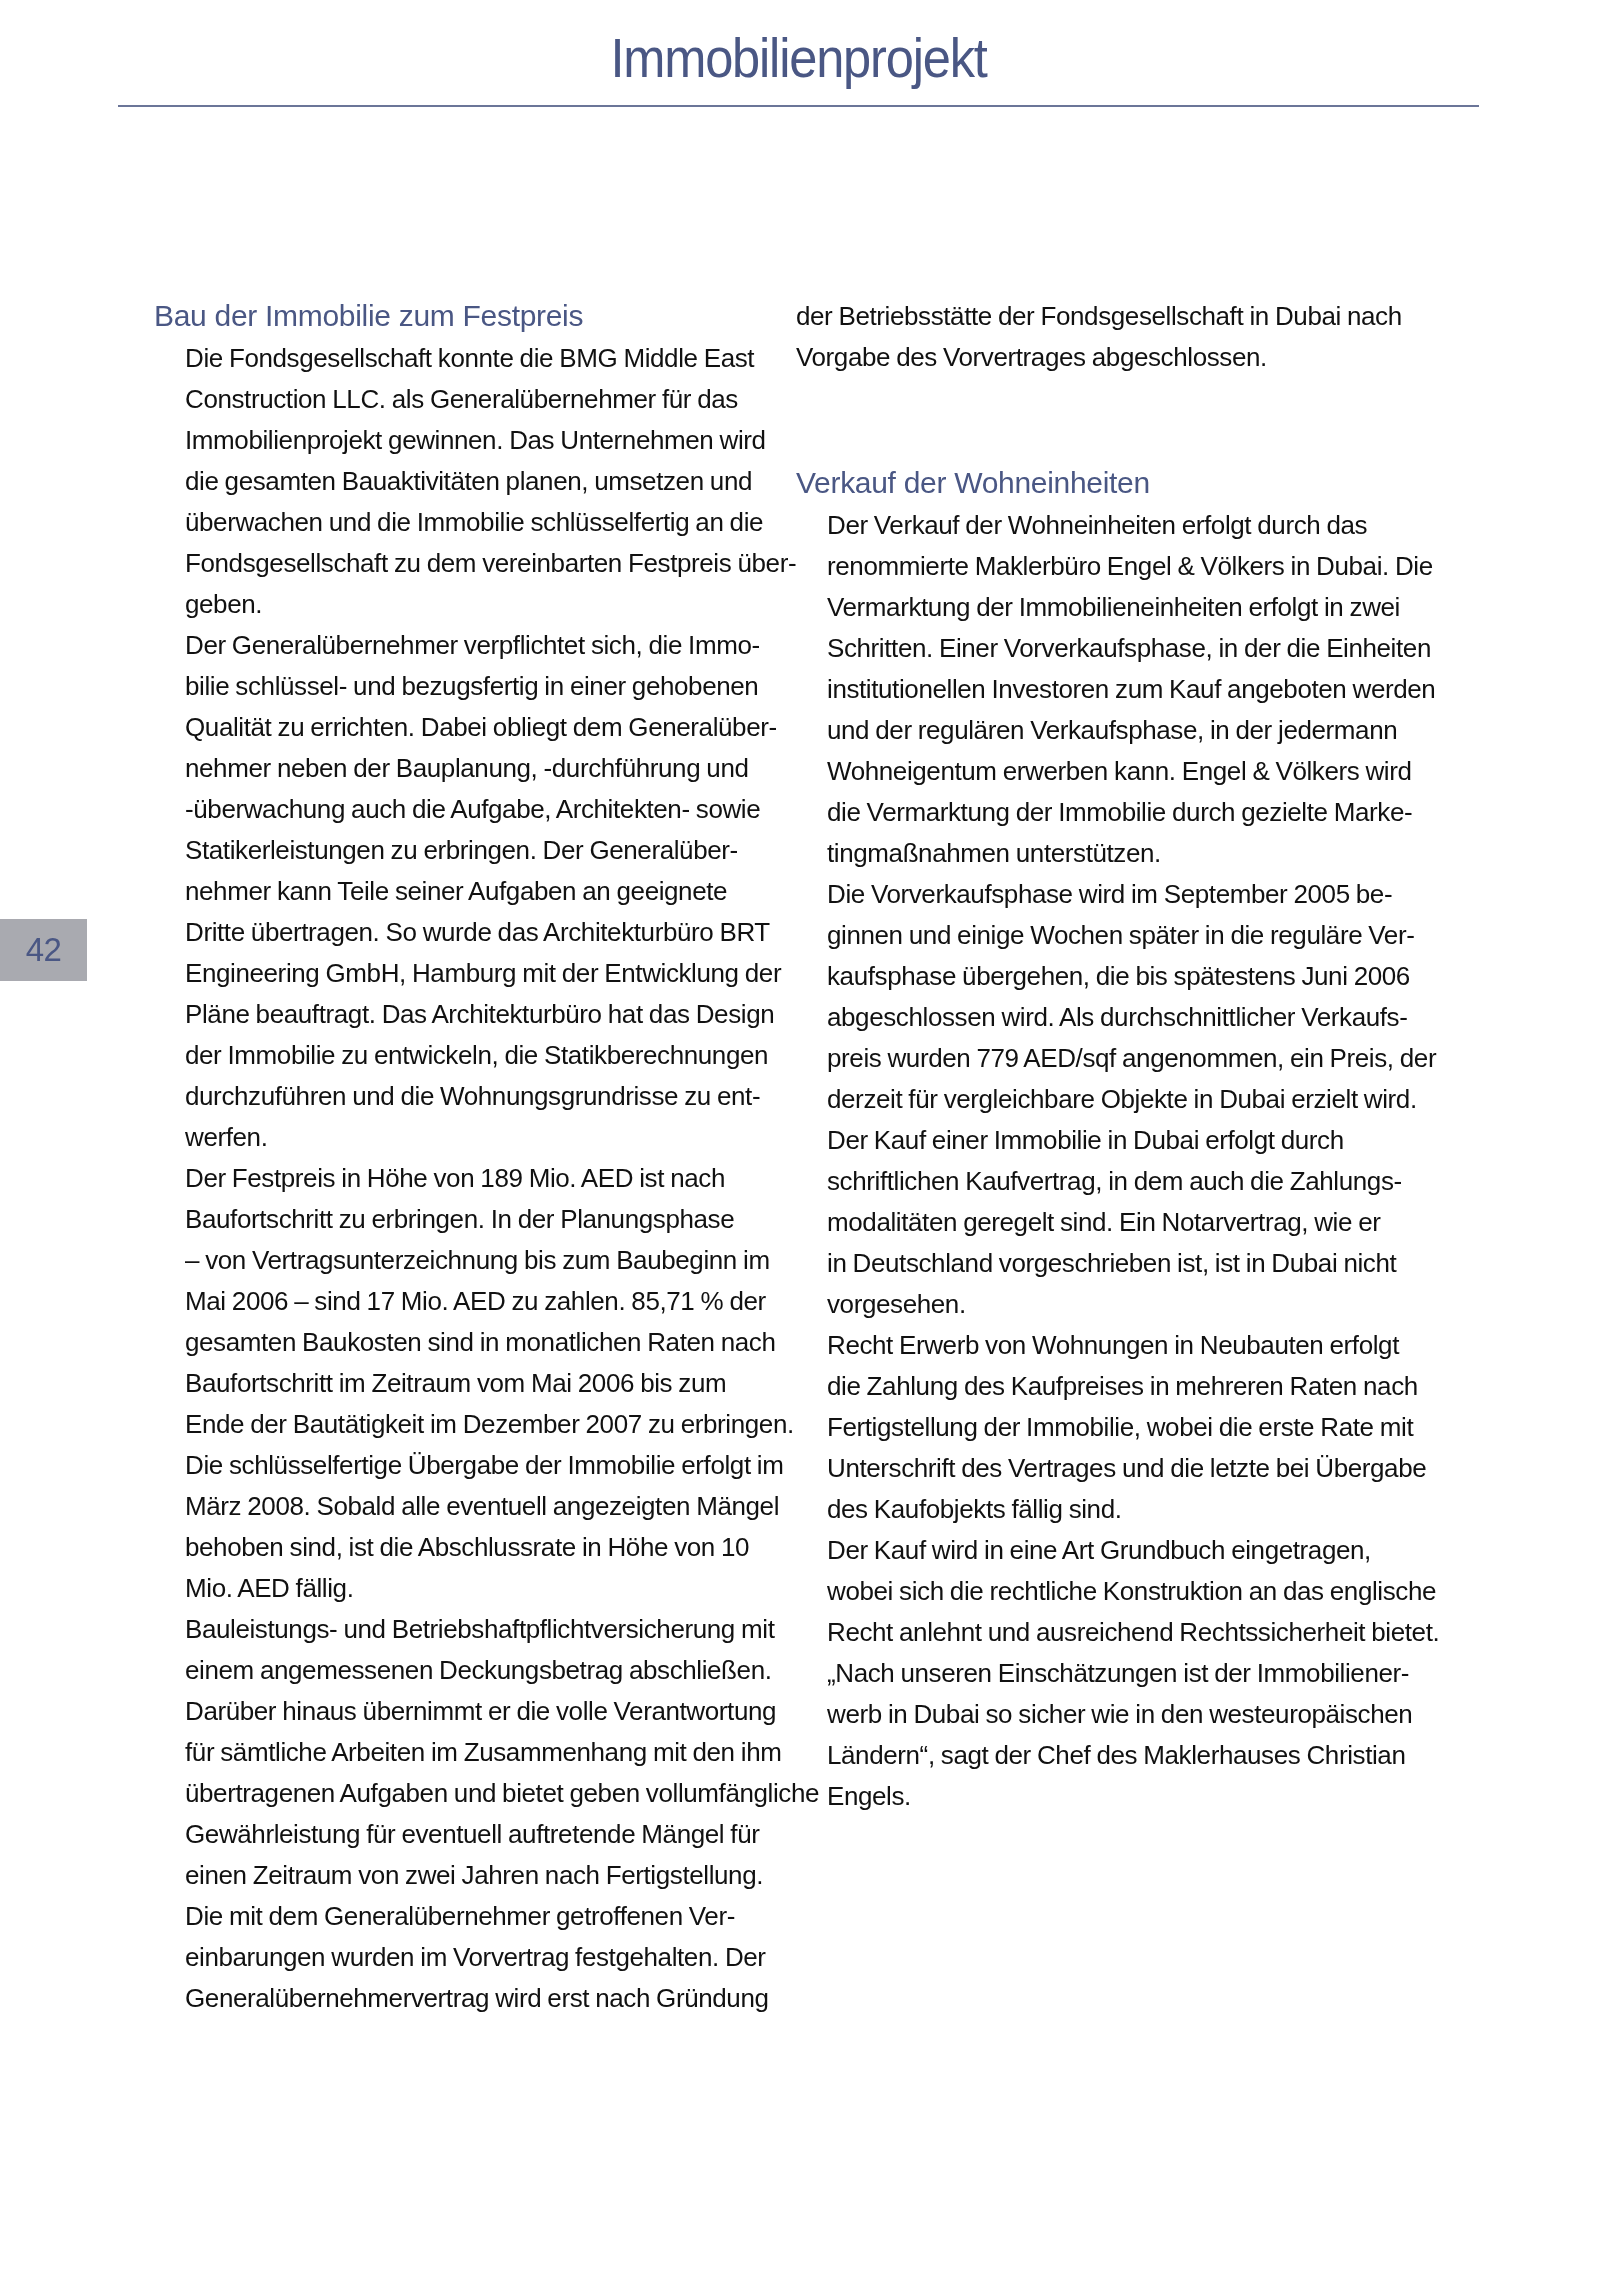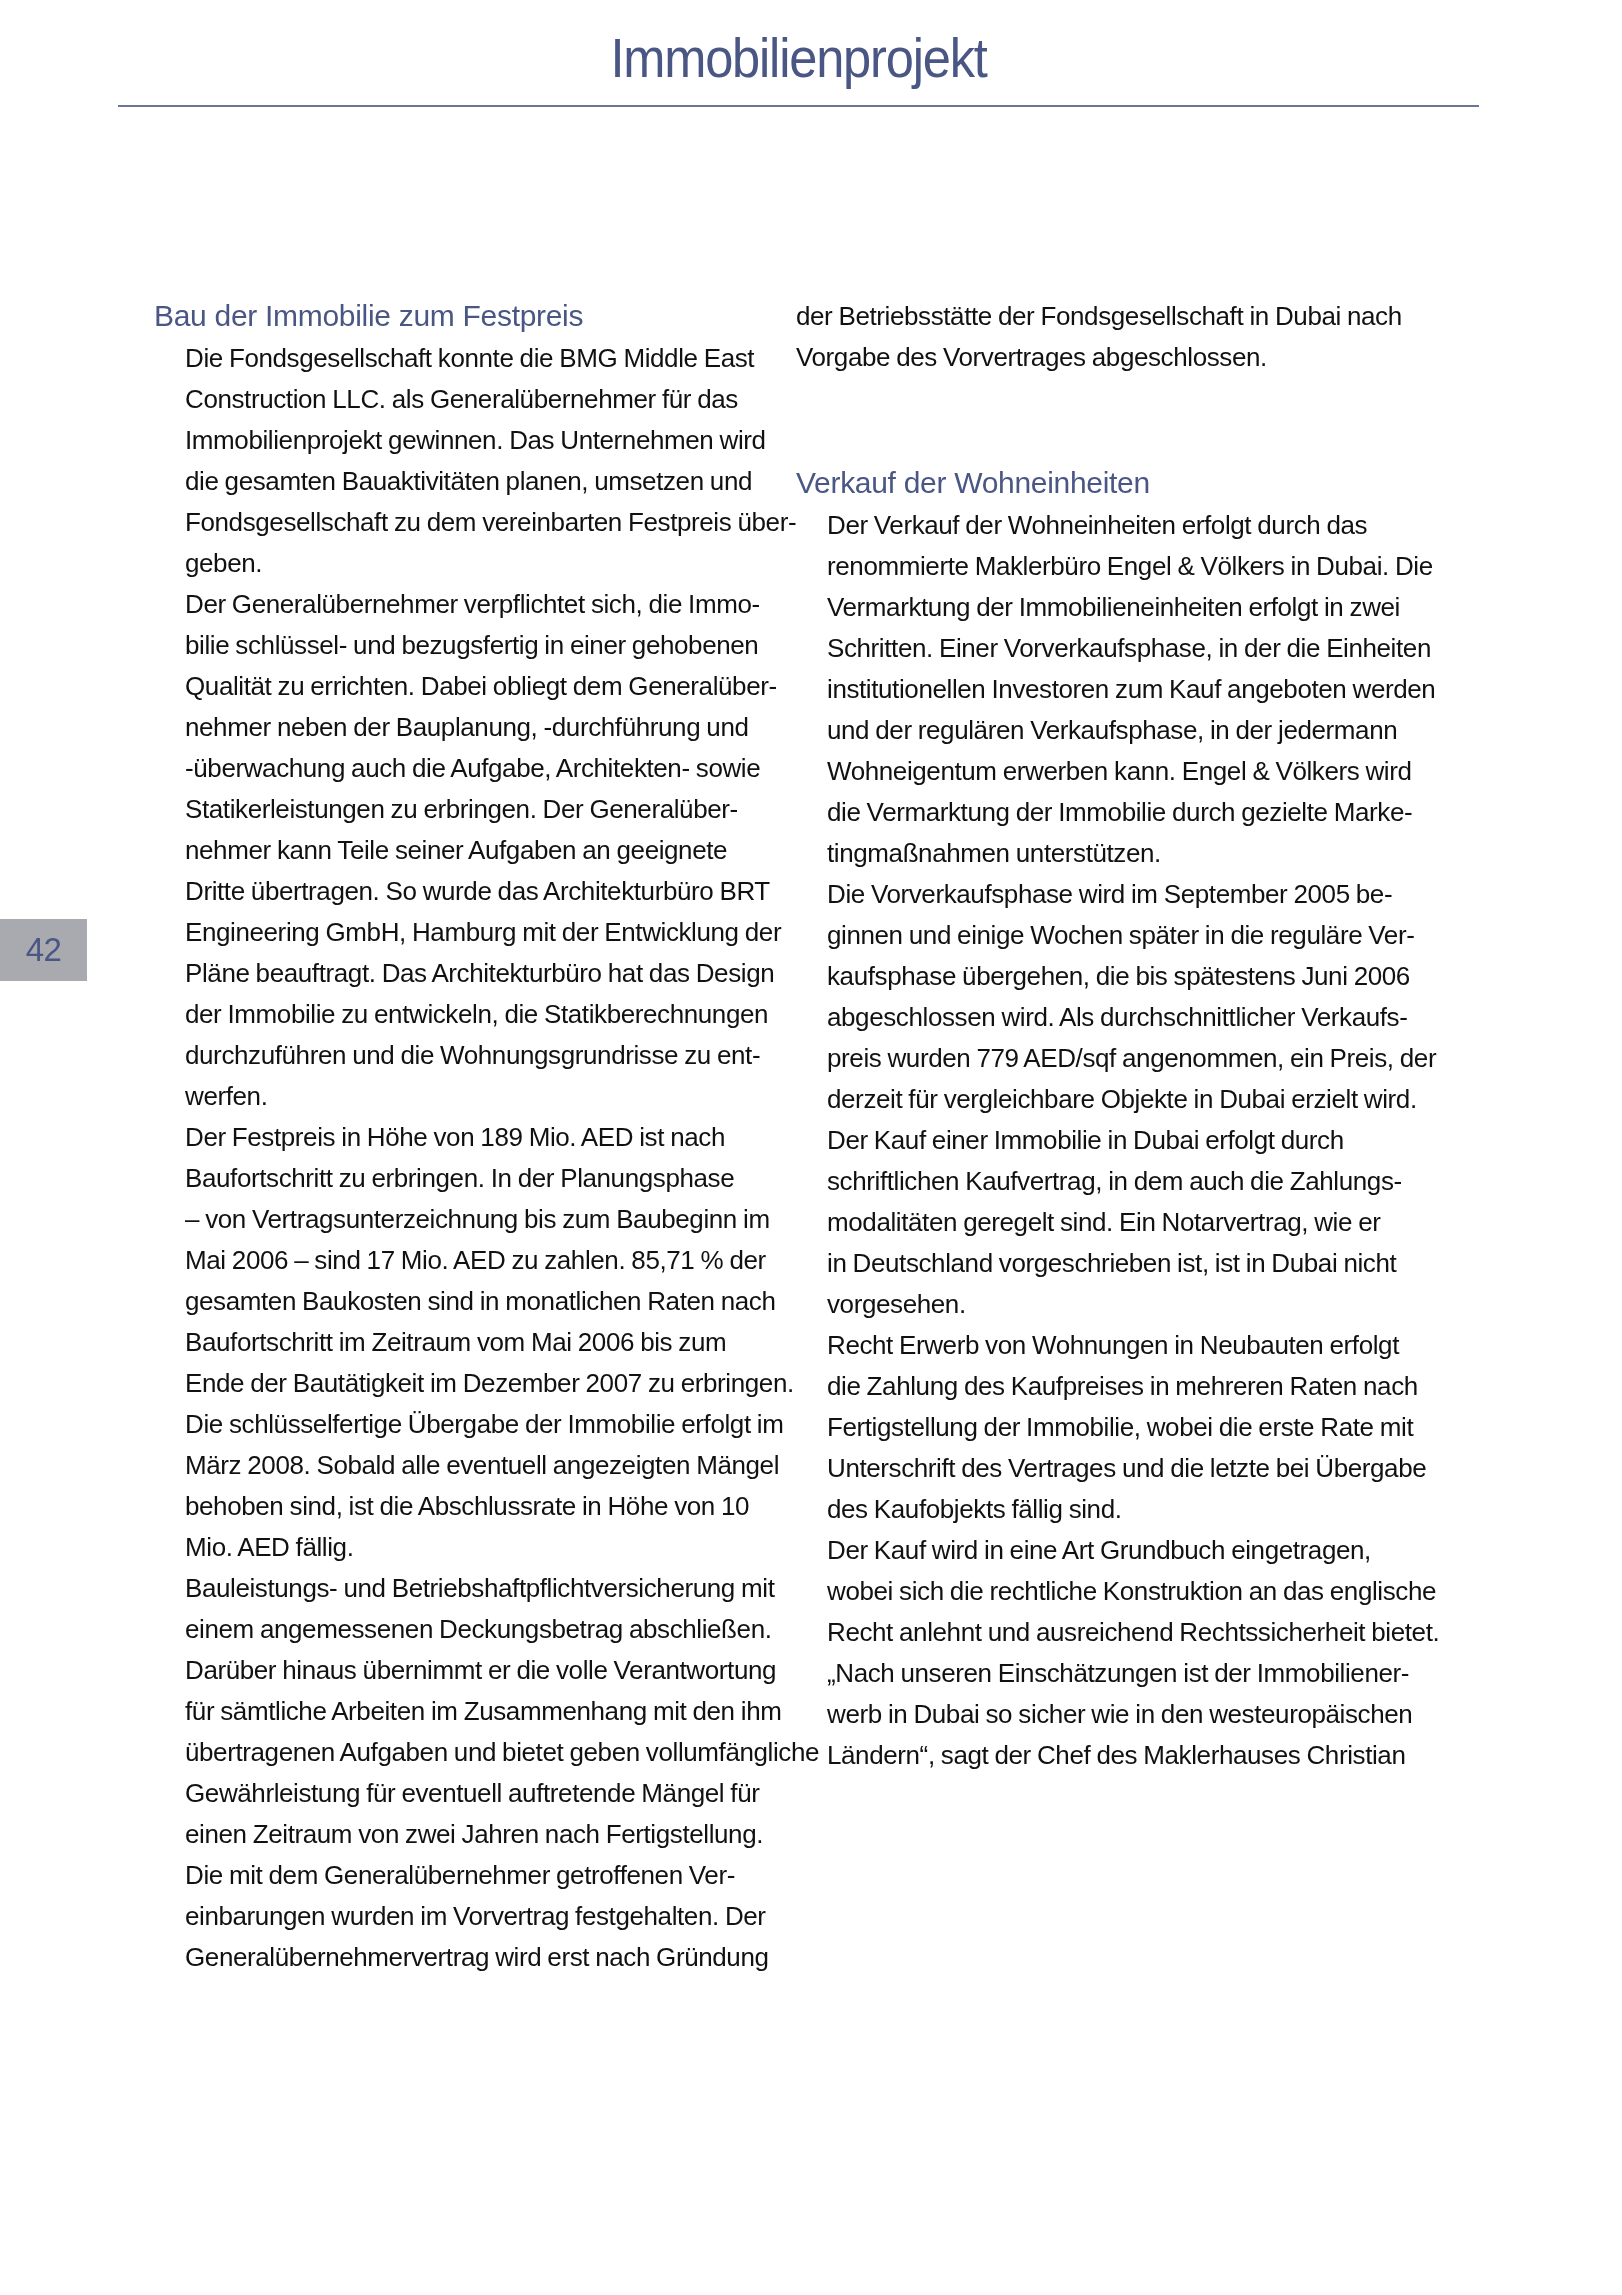--- a/index.html
+++ b/index.html
@@ -89,20 +89,21 @@
 </div>
 
 <div class="column col-left">
   <h2 class="section-heading">Bau der Immobilie zum Festpreis</h2>
   <div id="left-paras">
       <p class="para indent">
         <span class="line">Die Fondsgesellschaft konnte die BMG Middle East</span>
         <span class="line">Construction LLC. als Generalübernehmer für das</span>
         <span class="line">Immobilienprojekt gewinnen. Das Unternehmen wird</span>
         <span class="line">die gesamten Bauaktivitäten planen, umsetzen und</span>
+        <span class="line">überwachen und die Immobilie schlüsselfertig an die</span>
         <span class="line">Fondsgesellschaft zu dem vereinbarten Festpreis über-</span>
         <span class="line">geben.</span>
       </p>
       <p class="para indent">
         <span class="line">Der Generalübernehmer verpflichtet sich, die Immo-</span>
         <span class="line">bilie schlüssel- und bezugsfertig in einer gehobenen</span>
         <span class="line">Qualität zu errichten. Dabei obliegt dem Generalüber-</span>
         <span class="line">nehmer neben der Bauplanung, -durchführung und</span>
         <span class="line">-überwachung auch die Aufgabe, Architekten- sowie</span>
         <span class="line">Statikerleistungen zu erbringen. Der Generalüber-</span>
@@ -187,16 +188,17 @@
         <span class="line">Unterschrift des Vertrages und die letzte bei Übergabe</span>
         <span class="line">des Kaufobjekts fällig sind.</span>
       </p>
       <p class="para indent">
         <span class="line">Der Kauf wird in eine Art Grundbuch eingetragen,</span>
         <span class="line">wobei sich die rechtliche Konstruktion an das englische</span>
         <span class="line">Recht anlehnt und ausreichend Rechtssicherheit bietet.</span>
         <span class="line">„Nach unseren Einschätzungen ist der Immobiliener-</span>
         <span class="line">werb in Dubai so sicher wie in den westeuropäischen</span>
         <span class="line">Ländern“, sagt der Chef des Maklerhauses Christian</span>
+        <span class="line">Engels.</span>
       </p>
     </div>
 </div>
 
 
 </body></html>

